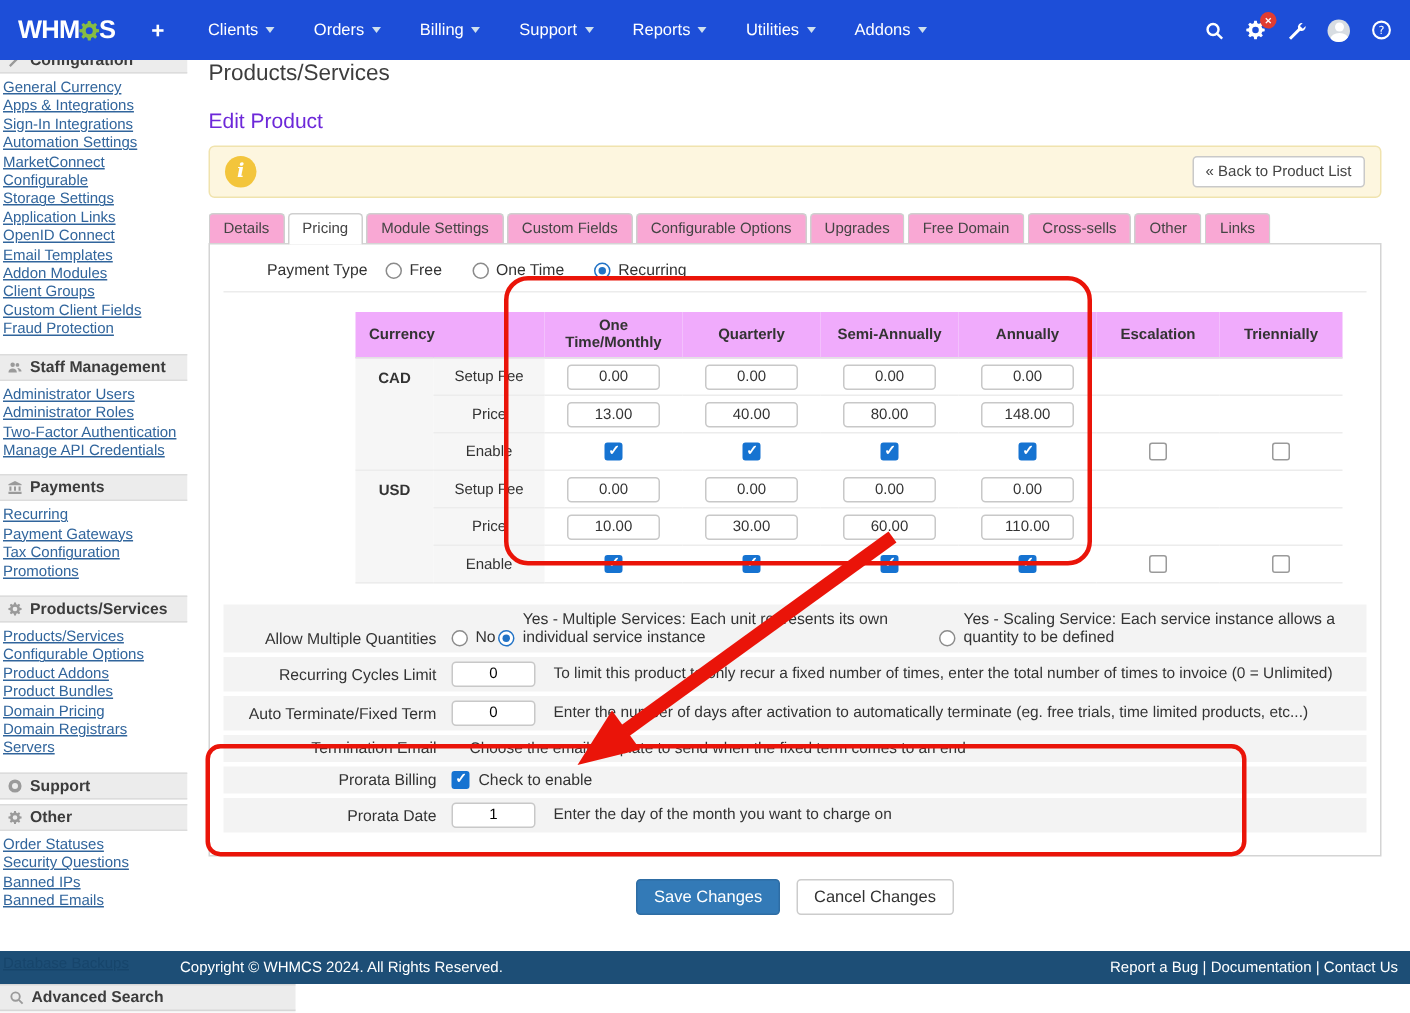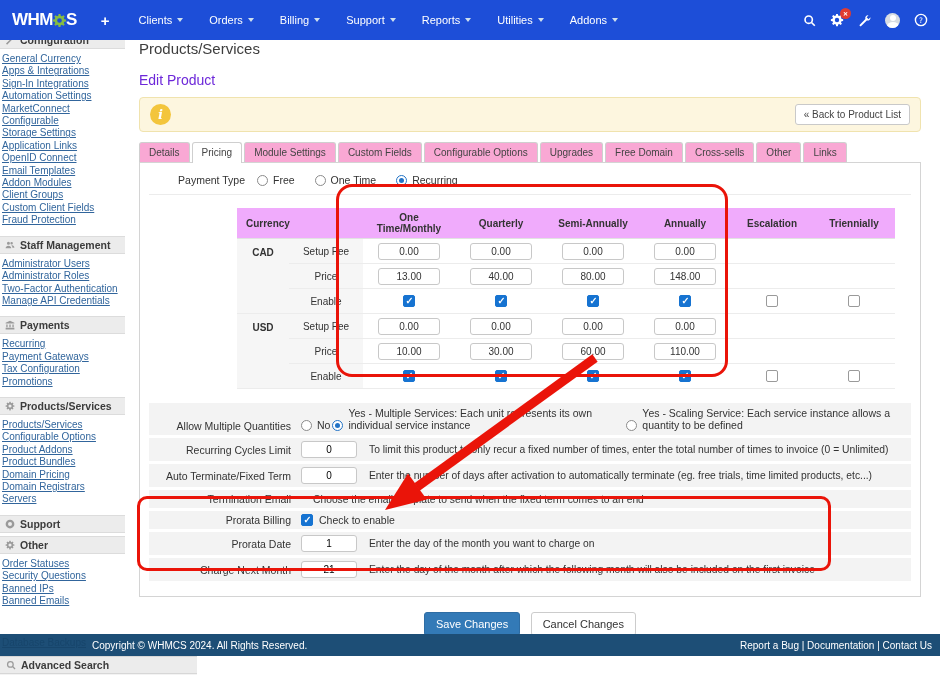--- a/index.html
+++ b/index.html
@@ -24,21 +24,21 @@
   
   .sidebar{position:absolute;top:28px;left:0;width:125px;bottom:0;background:#fff;z-index:4;overflow:hidden}
   .shead{background:#ececec;border-top:1px solid #dcdcdc;border-bottom:1px solid #dcdcdc;padding:2px 5px;font-size:10.5px;font-weight:bold;color:#3c3c3c;display:flex;align-items:center;gap:5px;margin-top:3px}
   .shead svg{color:#9a9a9a;flex:none}
   .slinks{padding:4px 0 6px 2px}
   .slink{display:block;font-size:10px;color:#31659c;text-decoration:underline;line-height:12.4px;cursor:pointer}
   .dbb{position:absolute;top:637px;left:2px;font-size:10px;color:#17456b;text-decoration:underline;z-index:6}
 
   
   .footer{position:absolute;left:0;right:0;top:634px;height:22px;background:#1d4e76;z-index:5;display:flex;align-items:center;font-size:10px;color:#fff}
-  .fcopy{margin-left:92px}
+  .fcopy{margin-left:120px}
   .flinks{margin-left:auto;margin-right:8px;display:flex}
   .flink{color:#fff;text-decoration:none;cursor:pointer}
   .flink:not(:last-child)::after{content:"\00a0|\00a0";color:#fff}
 
   
   .advs{position:absolute;top:656px;left:0;width:197px;z-index:6}
   .advhead{background:#ececec;border-top:1px solid #d7d7d7;border-bottom:1px solid #d7d7d7;padding:2px 6px;font-size:10.5px;font-weight:bold;color:#3c3c3c;display:flex;gap:5px;align-items:center}
   .advhead svg{color:#9a9a9a}
   .advbody{height:8px;background:#f3f3f3}
 
@@ -420,25 +420,20 @@
             <span>Check to enable</span>
           </span>
       </div>
 
       <div class="frow">
         <span class="flabel">Prorata Date</span>
         <input class="fin" value="1" style="">
         <span class="fhelp">Enter the day of the month you want to charge on</span>
       </div>
 
-      <div class="frow">
-        <span class="flabel">Charge Next Month</span>
-        <input class="fin" value="21" style="">
-        <span class="fhelp">Enter the day of the month after which the following month will also be included on the first invoice</span>
-      </div>
     </div>
   </div>
 
   <div class="btnrow">
     <button class="btn-save">Save Changes</button>
     <button class="btn-cancel">Cancel Changes</button>
   </div>
 </div>
 
 <div class="footer">

